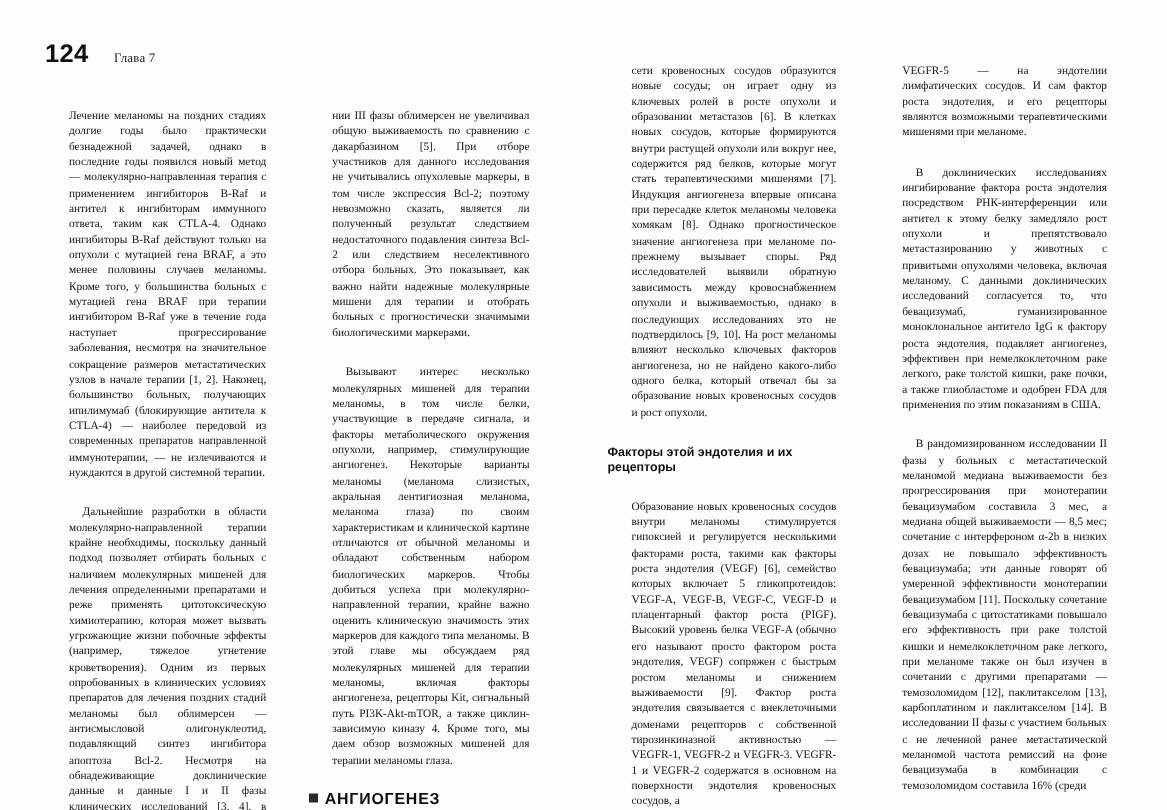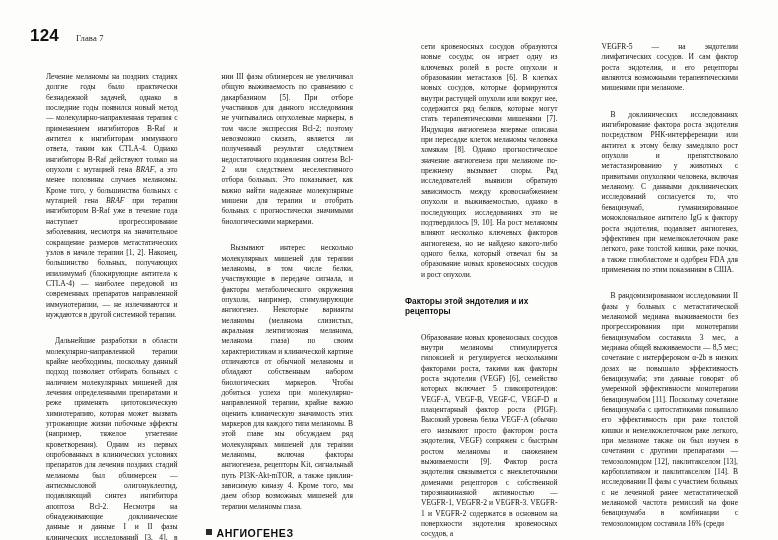--- a/index.html
+++ b/index.html
@@ -106,21 +106,21 @@
     font-family: "Liberation Sans", sans-serif;
     font-size: 8.3px;
     font-weight: bold;
     line-height: 10.4px;
     margin: 9px 0 1px 0;
     text-indent: 0;
     text-align: left;
     color: #101010;
   }
 
-  .ital { font-style: italic; }
+  .ital { }
 </style>
 </head>
 <body>
 
 <div class="spread">
 
   <div class="page left">
 
     <div class="runhead left">
       <span class="folio">124</span>

